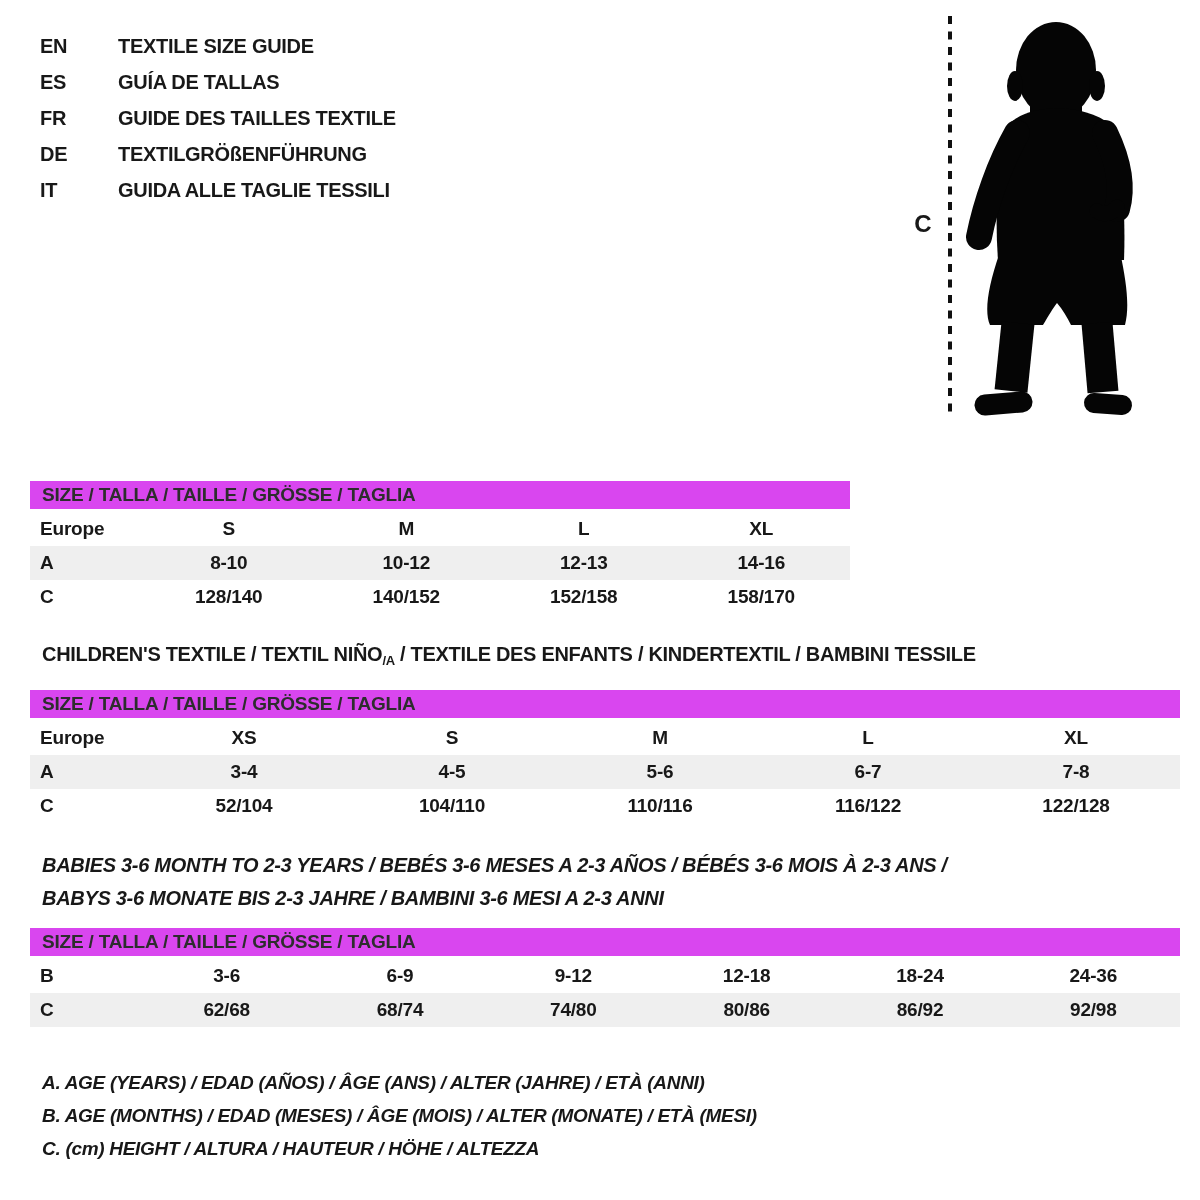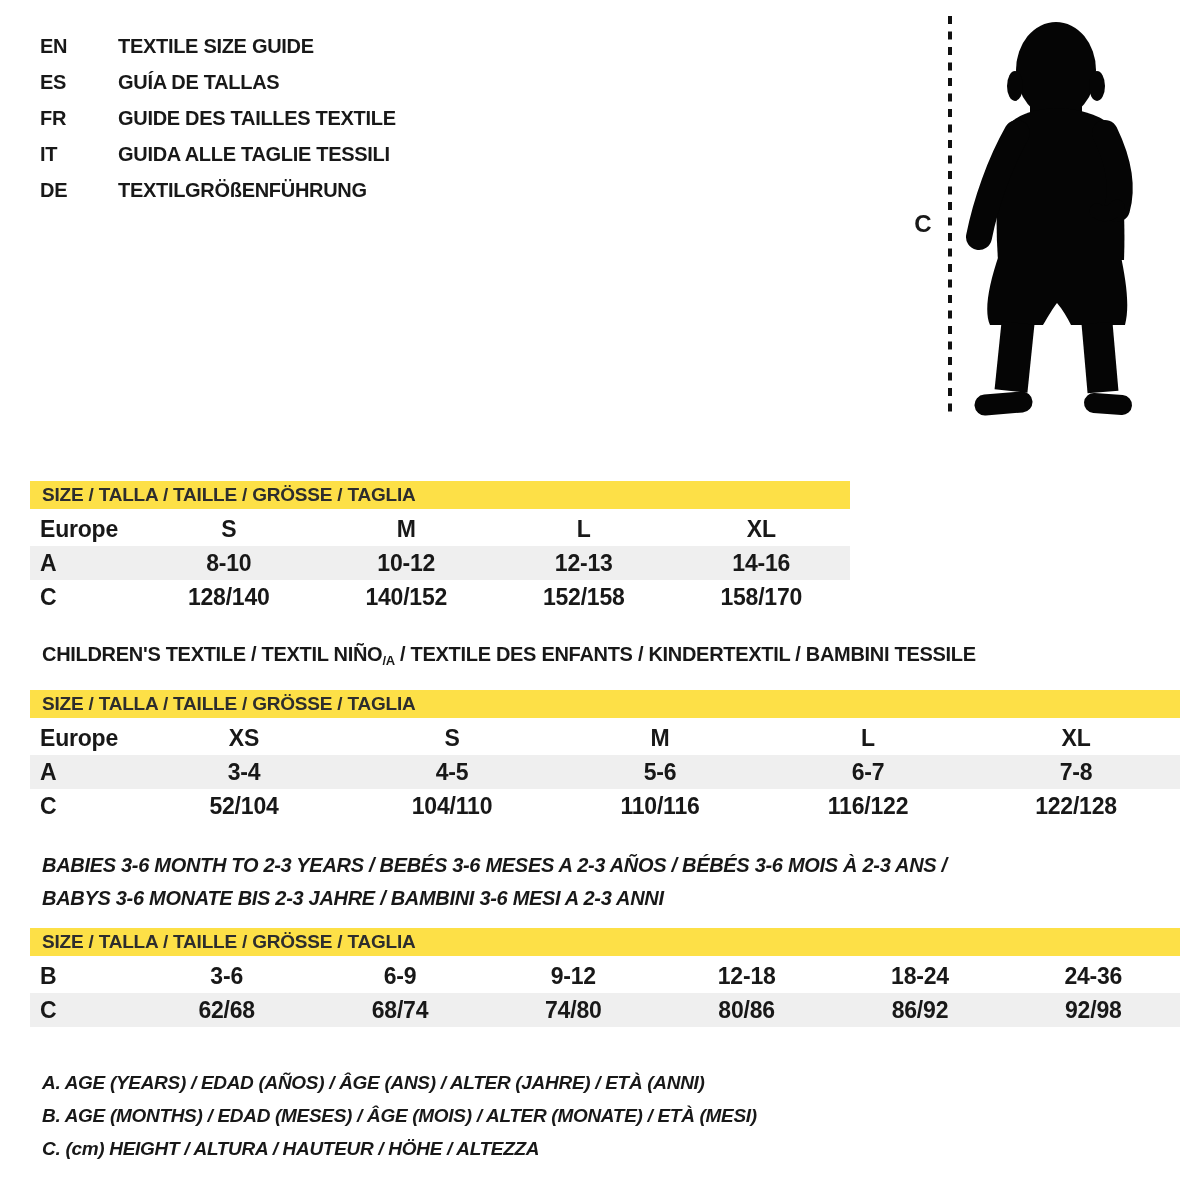--- a/index.html
+++ b/index.html
@@ -22,24 +22,24 @@
   
   .section-title { position:absolute; left:42px; font-size:20px; letter-spacing:-0.3px; white-space:nowrap; }
   .title-junior { top:434px; }
   .title-children { top:643px; }
   .title-babies { top:849px; line-height:33px; }
   .subsm { font-size:13px; vertical-align:-4px; }
 
   
   .sizetable { position:absolute; left:30px; }
   .sizetable .thead {
-    height:28px; line-height:28px; background:#fde047; padding-left:12px;
+    height:28px; line-height:28px; background:#d946ef; padding-left:12px;
     font-size:19px; color:#2d2d2d; letter-spacing:-0.2px; margin-bottom:3px;
   }
-  .trow { display:flex; height:34px; line-height:34px; font-size:23px; letter-spacing:-0.2px; }
+  .trow { display:flex; height:34px; line-height:34px; font-size:19px; letter-spacing:-0.2px; }
   .trow.alt { background:#efefef; }
   .tlabel { width:110px; padding-left:10px; box-sizing:border-box; }
   .tcell { flex:1; text-align:center; }
   .table-junior { top:481px; width:820px; }
   .table-children { top:690px; width:1150px; }
   .table-babies { top:928px; width:1150px; }
 
   
   .legend { position:absolute; left:42px; top:1066px; font-size:19px; line-height:33px; letter-spacing:-0.3px; }
   .legend-line { white-space:nowrap;font-style:italic; }
@@ -56,26 +56,26 @@
     </div>
     <div class="lang-row">
       <span class="lang-code">ES</span>
       <span class="lang-label">GUÍA DE TALLAS</span>
     </div>
     <div class="lang-row">
       <span class="lang-code">FR</span>
       <span class="lang-label">GUIDE DES TAILLES TEXTILE</span>
     </div>
     <div class="lang-row">
+      <span class="lang-code">DE</span>
+      <span class="lang-label">TEXTILGRÖßENFÜHRUNG</span>
+    </div>
+    <div class="lang-row">
       <span class="lang-code">IT</span>
       <span class="lang-label">GUIDA ALLE TAGLIE TESSILI</span>
-    </div>
-    <div class="lang-row">
-      <span class="lang-code">DE</span>
-      <span class="lang-label">TEXTILGRÖßENFÜHRUNG</span>
     </div>
   </div>
 
   <span class="c-label">C</span>
   <div class="fig">
     <svg viewBox="0 0 320 430">
       <line x1="70" y1="16" x2="70" y2="418" stroke="#101010" stroke-width="4" stroke-dasharray="8 7.5"></line>
       <g fill="#050505">
         <ellipse cx="176" cy="70" rx="40" ry="48"></ellipse>
         <ellipse cx="135" cy="86" rx="8" ry="15"></ellipse>

